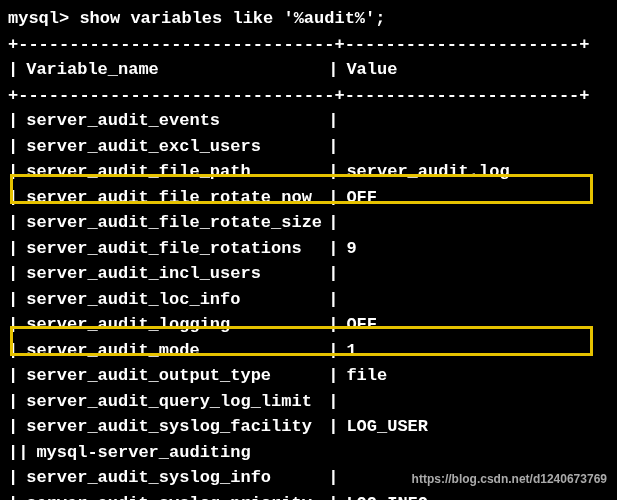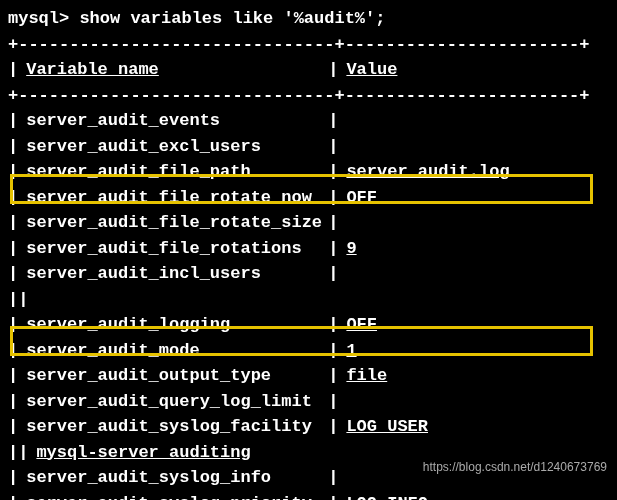--- a/index.html
+++ b/index.html
@@ -39,50 +39,48 @@
     }
     .col1 {
       display: inline-block;
       width: 310px;
       padding-left: 8px;
     }
     .col1-header {
       display: inline-block;
       width: 310px;
       padding-left: 8px;
-      text-decoration: underline;
     }
     .col2 {
       display: inline-block;
       padding-left: 8px;
-      text-decoration: underline;
     }
     .highlight-box {
       position: absolute;
       border: 3px solid #e6c200;
       left: 2px;
       right: 16px;
       pointer-events: none;
     }
     .highlight1 {
       top: 142px;
       height: 30px;
     }
     .highlight2 {
       top: 294px;
       height: 30px;
     }
     .watermark {
       position: absolute;
-      bottom: 24px;
+      bottom: 12px;
       right: 10px;
       font-size: 12px;
       color: #aaa;
       font-family: Arial, sans-serif;
-      font-weight: normal;
+      font-weight: bold;
     }
   </style>
 </head>
 <body>
 
 <div class="prompt-line">mysql&gt; show variables like '%audit%';</div>
 
 <div class="table-container">
   <div class="border-line">+-------------------------------+-----------------------+</div>
   <div class="row">
@@ -94,21 +92,21 @@
   <div class="border-line">+-------------------------------+-----------------------+</div>
 
   <div id="rows-container">
       <div class="row"><span class="pipe">|</span><span class="col1">server_audit_events</span><span class="pipe">|</span><span class="col2"></span></div>
       <div class="row"><span class="pipe">|</span><span class="col1">server_audit_excl_users</span><span class="pipe">|</span><span class="col2"></span></div>
       <div class="row"><span class="pipe">|</span><span class="col1">server_audit_file_path</span><span class="pipe">|</span><span class="col2">server_audit.log</span></div>
       <div class="row"><span class="pipe">|</span><span class="col1">server_audit_file_rotate_now</span><span class="pipe">|</span><span class="col2">OFF</span></div>
       <div class="row"><span class="pipe">|</span><span class="col1">server_audit_file_rotate_size</span><span class="pipe">|</span></div>
       <div class="row"><span class="pipe">|</span><span class="col1">server_audit_file_rotations</span><span class="pipe">|</span><span class="col2">9</span></div>
       <div class="row"><span class="pipe">|</span><span class="col1">server_audit_incl_users</span><span class="pipe">|</span><span class="col2"></span></div>
-      <div class="row"><span class="pipe">|</span><span class="pipe">|</span><span class="col2"></span></div>
+      <div class="row"><span class="pipe">|</span><span class="col1">server_audit_loc_info</span><span class="pipe">|</span><span class="col2"></span></div>
       <div class="row"><span class="pipe">|</span><span class="col1">server_audit_logging</span><span class="pipe">|</span><span class="col2">OFF</span></div>
       <div class="row"><span class="pipe">|</span><span class="col1">server_audit_mode</span><span class="pipe">|</span><span class="col2">1</span></div>
       <div class="row"><span class="pipe">|</span><span class="col1">server_audit_output_type</span><span class="pipe">|</span><span class="col2">file</span></div>
       <div class="row"><span class="pipe">|</span><span class="col1">server_audit_query_log_limit</span><span class="pipe">|</span></div>
       <div class="row"><span class="pipe">|</span><span class="col1">server_audit_syslog_facility</span><span class="pipe">|</span><span class="col2">LOG_USER</span></div>
       <div class="row"><span class="pipe">|</span><span class="pipe">|</span><span class="col2">mysql-server_auditing</span></div>
       <div class="row"><span class="pipe">|</span><span class="col1">server_audit_syslog_info</span><span class="pipe">|</span><span class="col2"></span></div>
       <div class="row"><span class="pipe">|</span><span class="col1">server_audit_syslog_priority</span><span class="pipe">|</span><span class="col2">LOG_INFO</span></div>
     </div>
 

